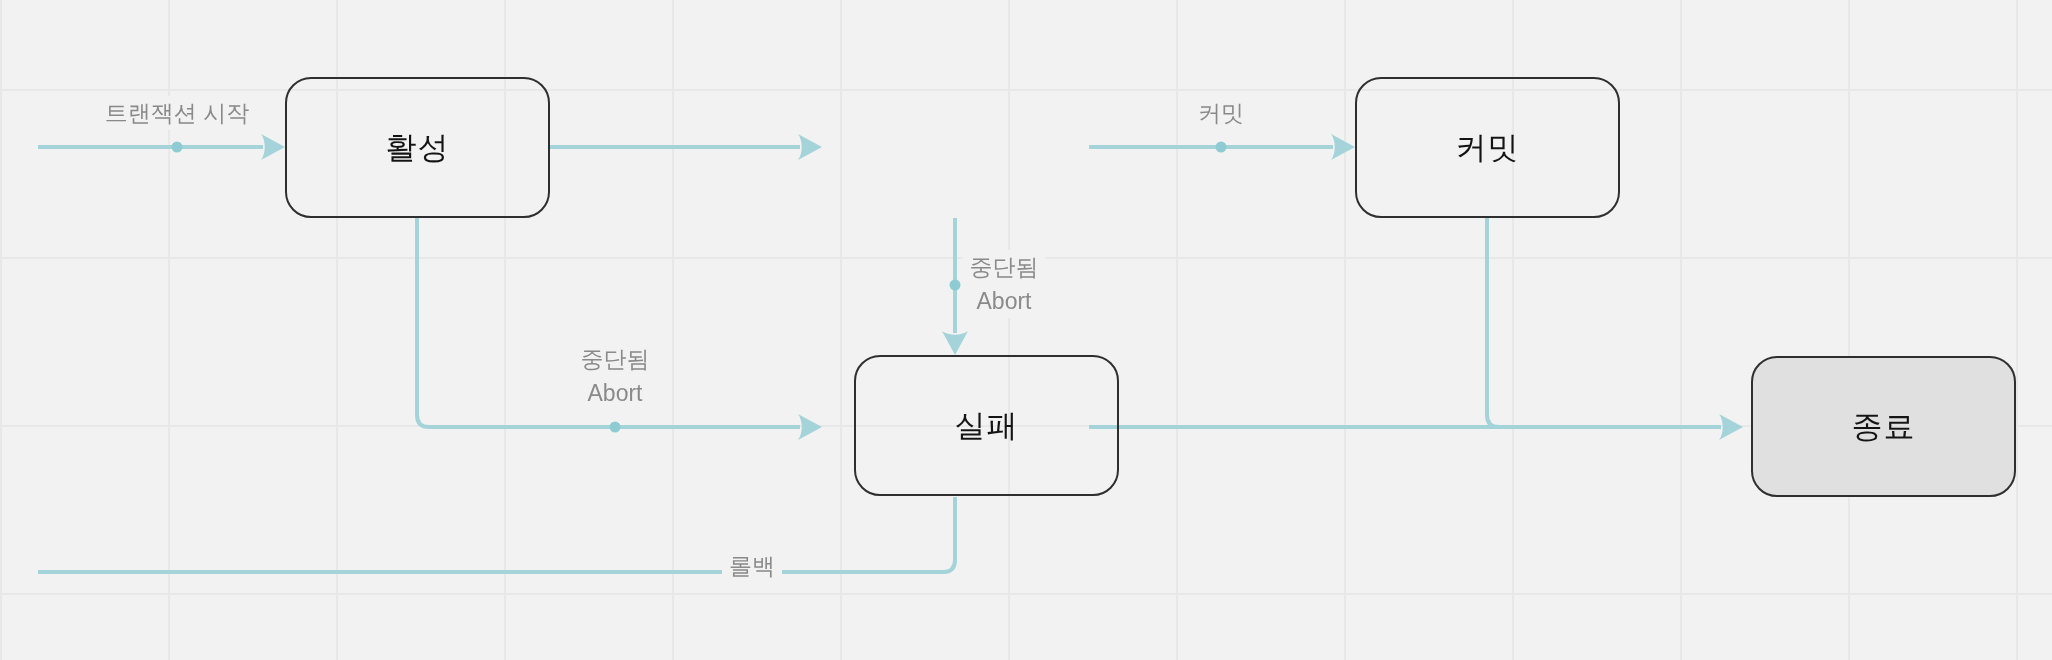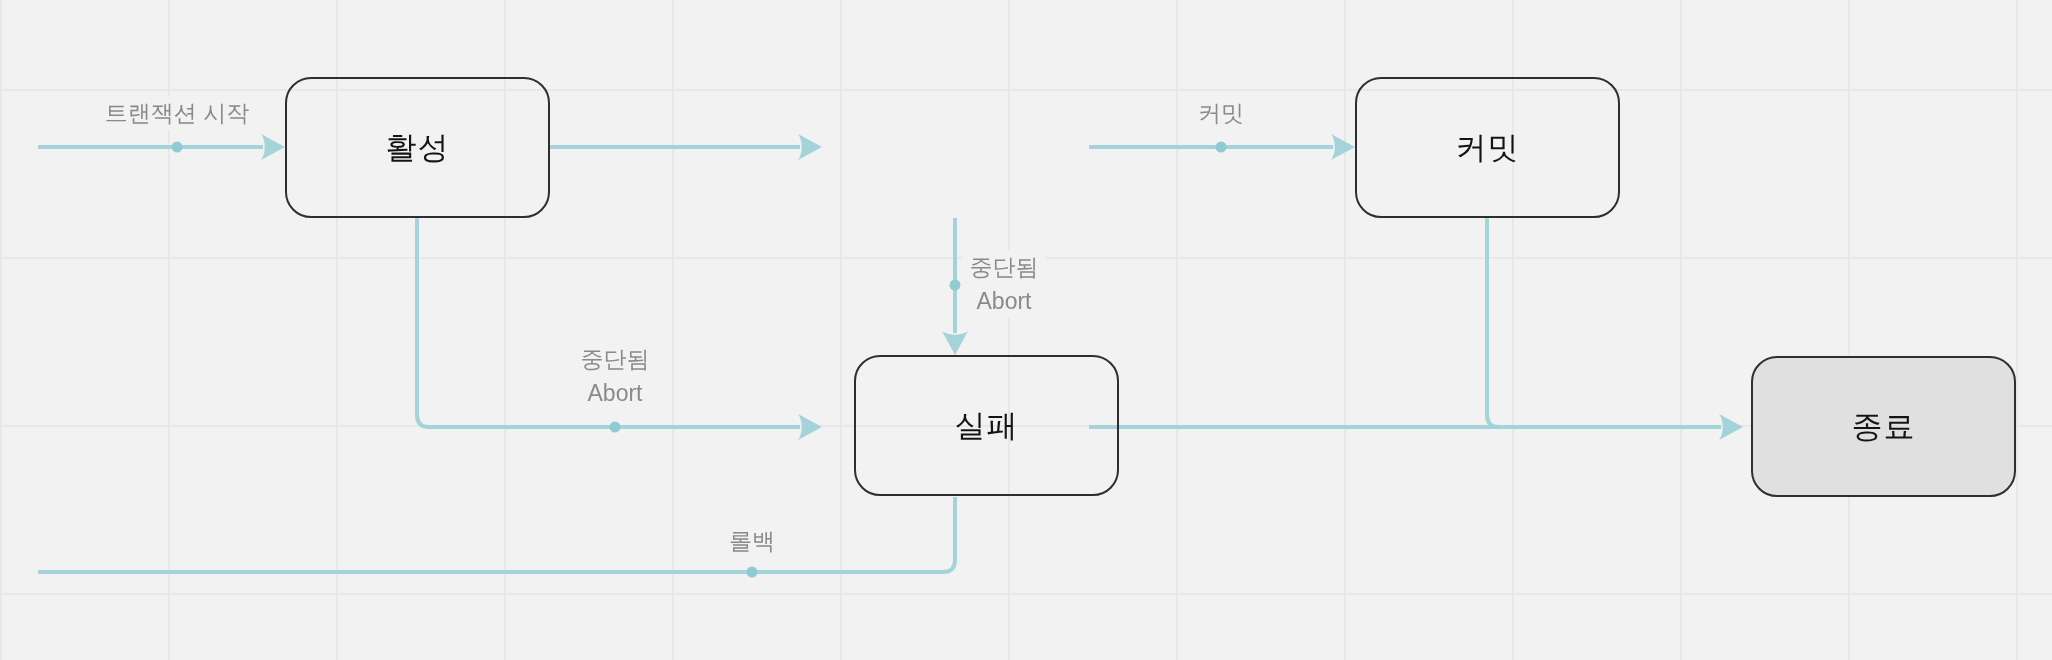--- a/index.html
+++ b/index.html
@@ -70,21 +70,21 @@
     color: var(--label-text);
     background: var(--bg);
     padding: 0 7px;
     text-align: center;
     white-space: nowrap;
   }
   .lbl-start    { left: 177px;  top: 96px; }
   .lbl-commit   { left: 1221px; top: 96px; }
   .lbl-abort-v  { left: 1004px; top: 250px; }
   .lbl-abort-h  { left: 615px;  top: 342px; }
-  .lbl-rollback { left: 752px;  top: 524px; }
+  .lbl-rollback { left: 752px;  top: 551px; font-family: Liberation Mono, monospace; }
 </style>
 </head>
 <body>
 
 <div class="canvas">
 
   <svg class="edges-layer" viewBox="0 0 2052 660" xmlns="http://www.w3.org/2000/svg">
 
     <path class="edge-path" d="M38 147 L263 147"></path>
     <path class="arrowhead" d="M261,134 C266,141 266,153 261,160 L285,147 Z"></path>

